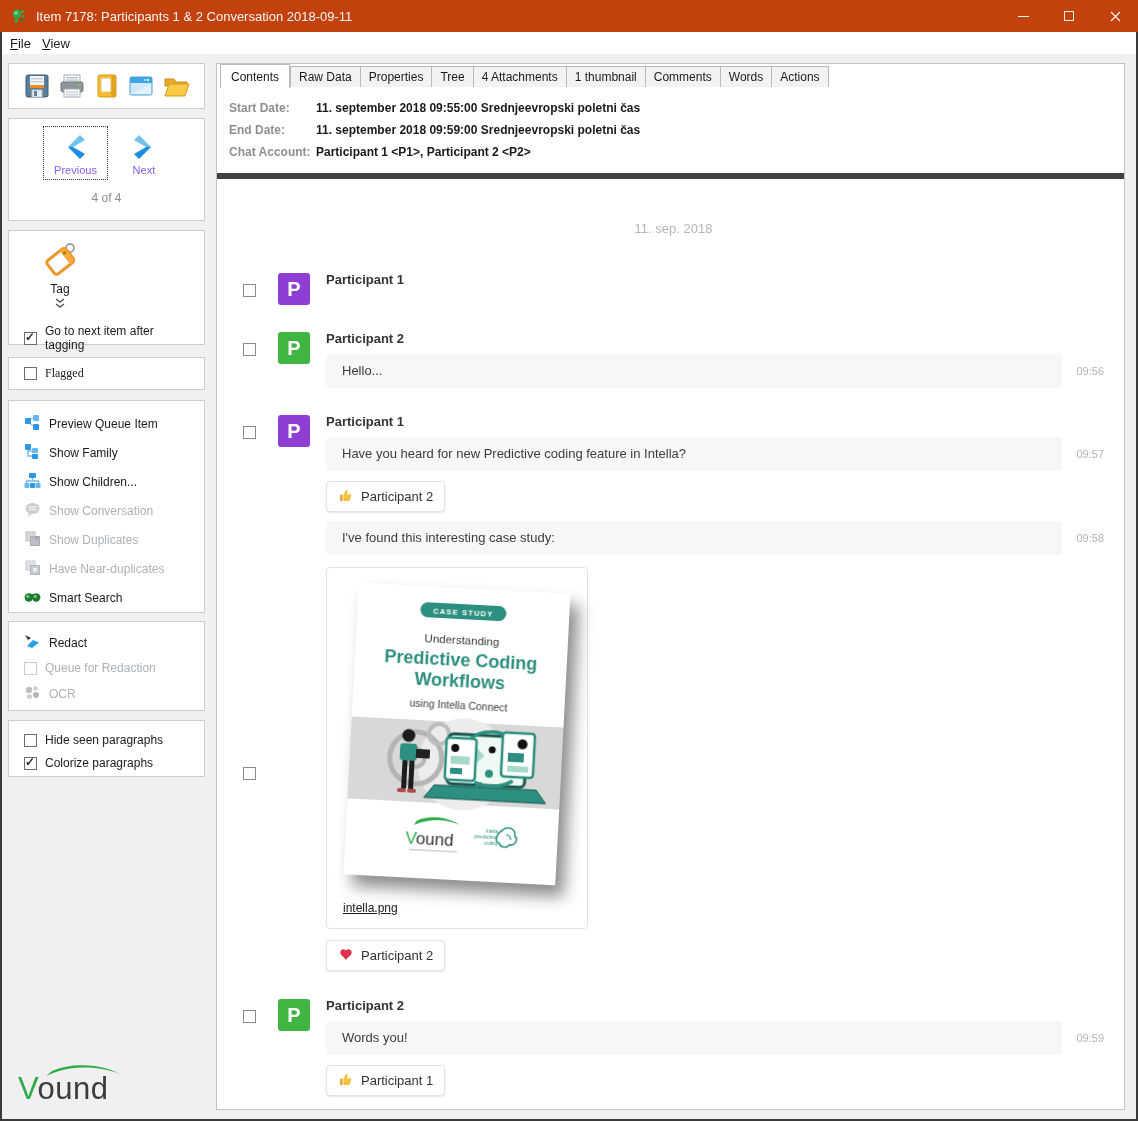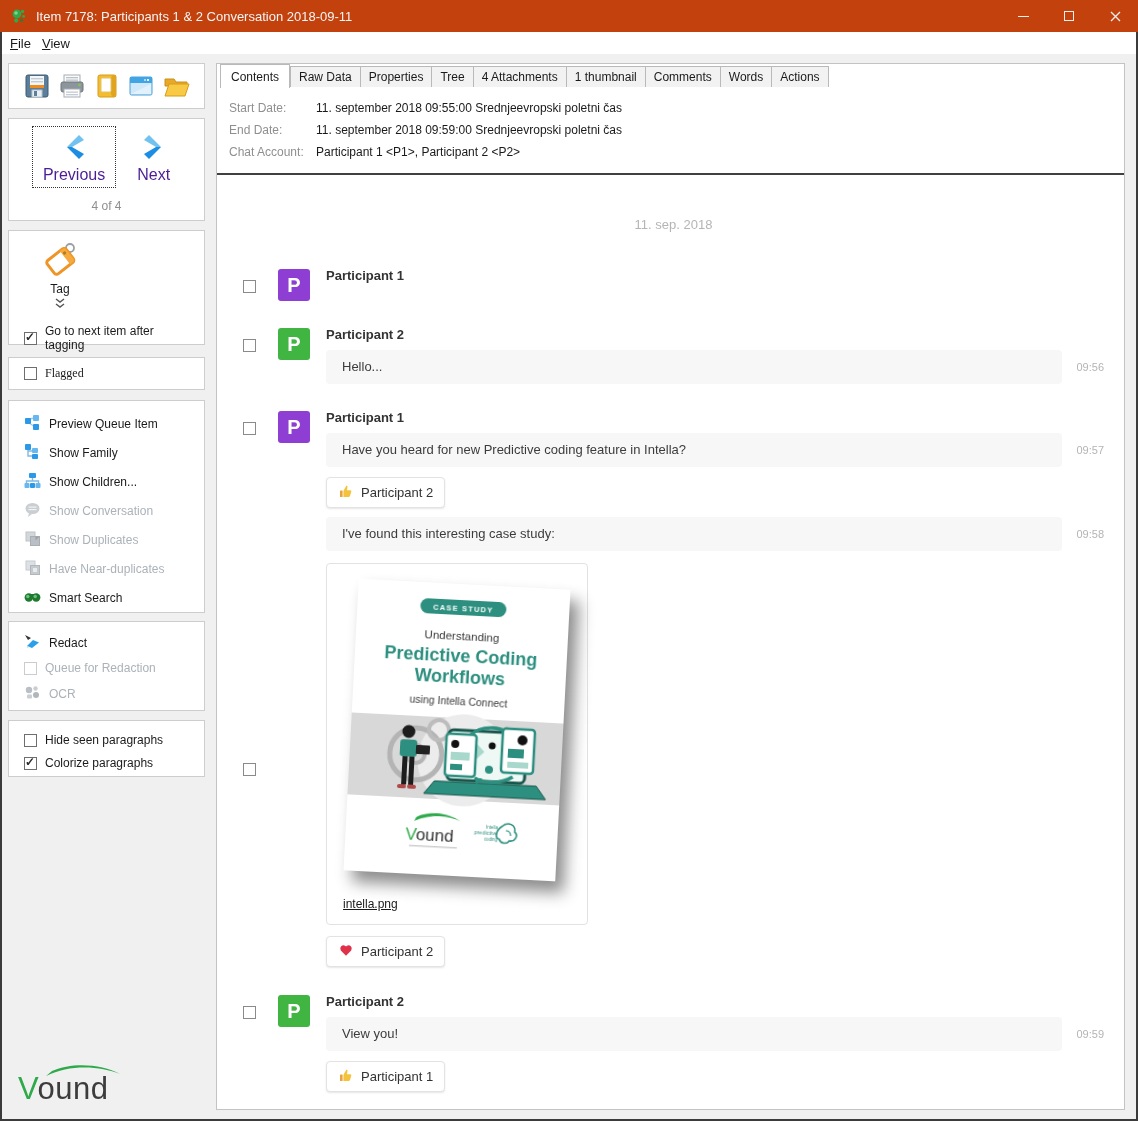--- a/index.html
+++ b/index.html
@@ -29,21 +29,21 @@
   
   .bodyarea { position:absolute; left:0; top:54px; width:1134px; bottom:0; background:#f0f0f0; }
   .sidebar { position:absolute; left:6px; top:9px; width:197px; bottom:0; }
   .box { background:#fff; border:1px solid #cdcdcd; }
 
   .toolbar-box { height:46px; display:flex; align-items:center; justify-content:space-between; padding:0 13px; }
   .tb-btn { width:30px; height:30px; display:flex; align-items:center; justify-content:center; }
 
   .nav-box { height:103px; margin-top:9px; display:flex; flex-direction:column; align-items:center; padding-top:8px; }
   .nav-btns { display:flex; gap:12px; }
-  .nav-btn { display:flex; flex-direction:column; align-items:center; padding:5px 10px 3px; font-size:16px; color:#4c1d95; }
+  .nav-btn { display:flex; flex-direction:column; align-items:center; padding:5px 10px 3px; font-size:11px; color:#8b5cf6; }
   .nav-btn.focused { outline:1px dotted #333; }
   .nav-pos { margin-top:12px; color:#8f8f8f; font-size:12px; }
 
   .tag-box { height:115px; margin-top:9px; padding:10px 15px 0; }
   .tag-btn { width:56px; display:flex; flex-direction:column; align-items:center; margin-left:8px; font-size:12px; color:#1a1a1a; }
   .check-row { display:flex; align-items:center; gap:8px; font-size:12px; color:#1a1a1a; margin-top:12px; }
   .check-row.disabled { color:#abb2b8; }
 
   .flag-box { height:33px; margin-top:12px; padding:0 15px; display:flex; align-items:center; }
   .flag-box .check-row { margin-top:0;font-family:Liberation Serif, serif; }
@@ -66,21 +66,21 @@
 
   
   .main-panel { position:absolute; left:214px; top:9px; width:909px; height:1047px; background:#fff; border:1px solid #c3c3c3; }
   .tabs { display:flex; align-items:flex-end; height:23px; padding-left:3px; }
   .tab { font-size:12px; color:#1a1a1a; background:#f2f2f2; border:1px solid #b9b9b9; border-bottom:none;
          padding:3px 8px 3px; margin-right:0px; border-right:none; }
   .tab:last-child { border-right:1px solid #b9b9b9; }
   .tab.active { background:#fff; padding:5px 10px 4px; margin-bottom:-1px; position:relative; z-index:2;
                 border-right:1px solid #b9b9b9; }
 
-  .details { padding:10px 0 10px 12px; border-bottom:2px solid #404040; }
+  .details { padding:10px 0 10px 12px; border-bottom:6px solid #404040;font-weight:bold; }
   .detail-row { display:flex; font-size:12px; line-height:22px; }
   .detail-label { width:87px; color:#8f8f8f; flex:none; }
   .detail-value { color:#1a1a1a; }
 
   
   .chat { padding:0 20px 0 26px; }
   .date-sep { text-align:center; color:#b5b5b5; font-size:13px; margin-top:42px; margin-bottom:36px; }
 
   .msg { display:flex; margin-bottom:26px; }
   .msg-check { margin-top:12px; margin-right:22px; border-color:#8a8a8a; }
@@ -527,21 +527,21 @@
             </div>
           </div>
         </div>
 
         <div class="msg last-msg" style="margin-top:18px;">
           <span class="cb msg-check"></span>
           <div class="avatar" style="background: rgb(65, 181, 65);">P</div>
           <div class="msg-body">
             <div class="sender">Participant 2</div>
             <div class="bubble-row">
-              <div class="bubble">View you!</div>
+              <div class="bubble">Words you!</div>
               <div class="time">09:59</div>
             </div>
             <div class="chip">
               <span>
                 <svg width="16" height="16" viewBox="0 0 16 16">
                   <rect x="2" y="7.6" width="2.6" height="6.4" rx="0.5" fill="#e8a33d"></rect>
                   <path d="M5.4 14 V8 l2.6-4.8 c0.35-0.7 1.6-0.35 1.5 0.65 L9 7.2 h3.2 c0.85 0 1.3 0.75 1.1 1.4 l-1.3 4.4 c-0.2 0.65-0.8 1-1.5 1 Z" fill="#f5c33b"></path>
                 </svg>
               </span>
               <span>Participant 1</span>

